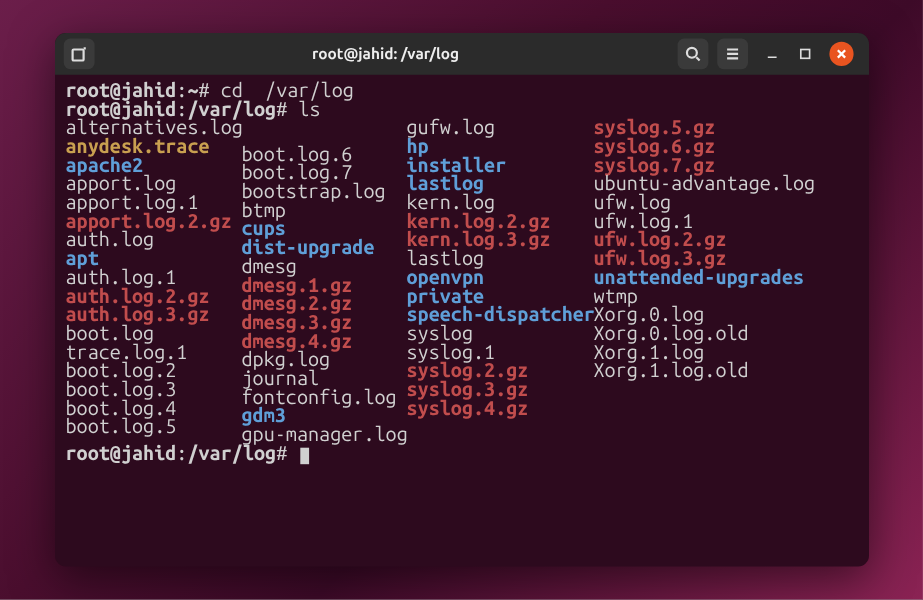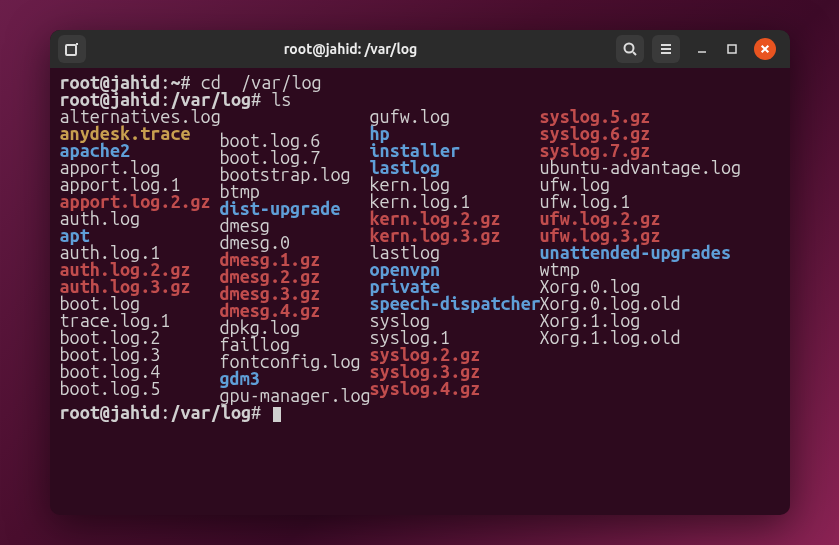--- a/index.html
+++ b/index.html
@@ -145,40 +145,39 @@
           <span class="line f-plain">boot.log.2</span>
           <span class="line f-plain">boot.log.3</span>
           <span class="line f-plain">boot.log.4</span>
           <span class="line f-plain">boot.log.5</span>
         </div>
       <div class="col col2" id="col1">
           <span class="line f-plain">boot.log.6</span>
           <span class="line f-plain">boot.log.7</span>
           <span class="line f-plain">bootstrap.log</span>
           <span class="line f-plain">btmp</span>
+          <span class="line f-dir">cups</span>
           <span class="line f-dir">dist-upgrade</span>
           <span class="line f-plain">dmesg</span>
-          <span class="line f-plain">dmesg.0</span>
           <span class="line f-gz">dmesg.1.gz</span>
           <span class="line f-gz">dmesg.2.gz</span>
           <span class="line f-gz">dmesg.3.gz</span>
           <span class="line f-gz">dmesg.4.gz</span>
           <span class="line f-plain">dpkg.log</span>
-          <span class="line f-plain">faillog</span>
+          <span class="line f-plain">journal</span>
           <span class="line f-plain">fontconfig.log</span>
           <span class="line f-dir">gdm3</span>
           <span class="line f-plain">gpu-manager.log</span>
         </div>
       <div class="col col3" id="col2">
           <span class="line f-plain">gufw.log</span>
           <span class="line f-dir">hp</span>
           <span class="line f-dir">installer</span>
           <span class="line f-dir">lastlog</span>
           <span class="line f-plain">kern.log</span>
-          <span class="line f-plain">kern.log.1</span>
           <span class="line f-gz">kern.log.2.gz</span>
           <span class="line f-gz">kern.log.3.gz</span>
           <span class="line f-plain">lastlog</span>
           <span class="line f-dir">openvpn</span>
           <span class="line f-dir">private</span>
           <span class="line f-dir">speech-dispatcher</span>
           <span class="line f-plain">syslog</span>
           <span class="line f-plain">syslog.1</span>
           <span class="line f-gz">syslog.2.gz</span>
           <span class="line f-gz">syslog.3.gz</span>

